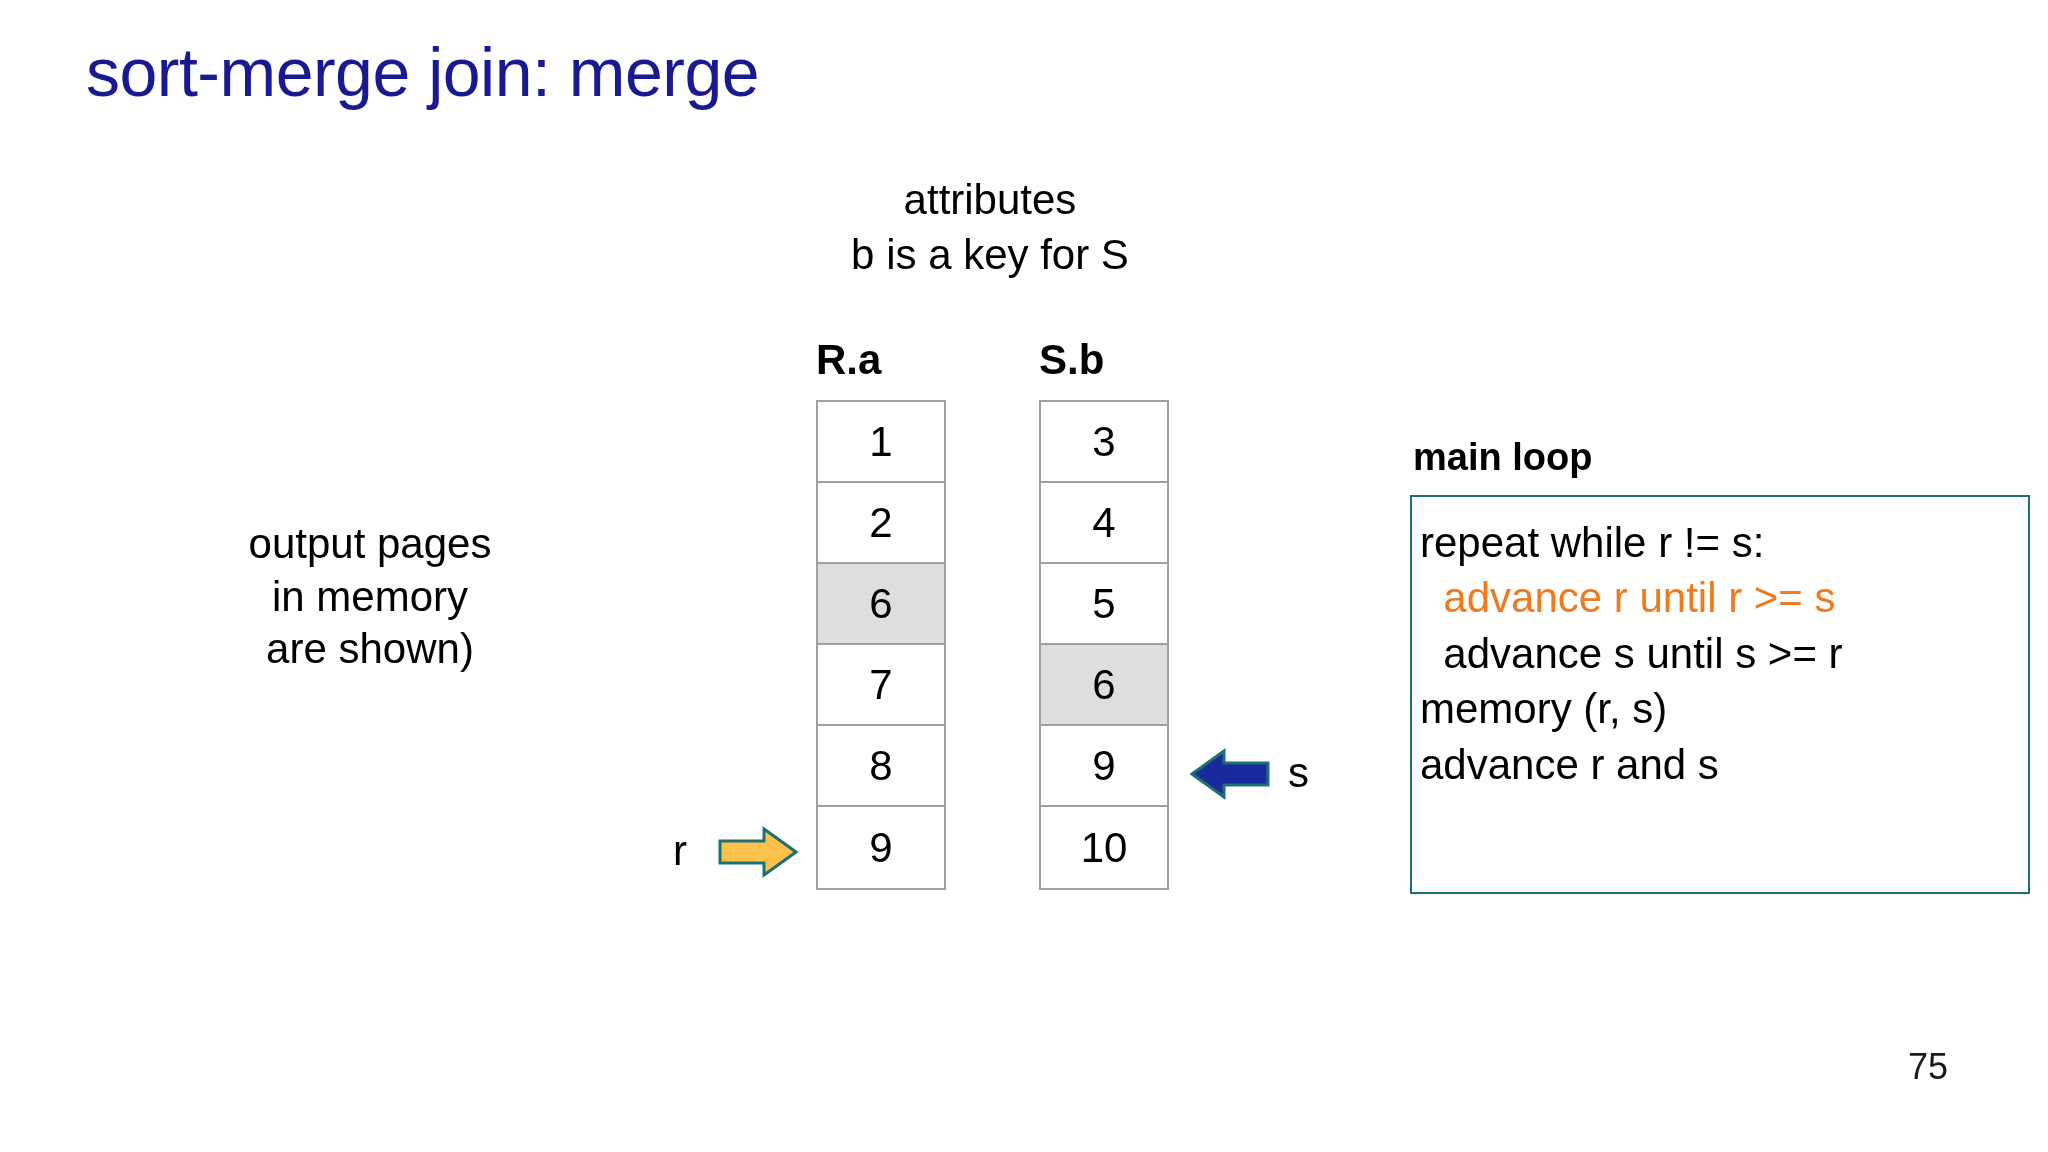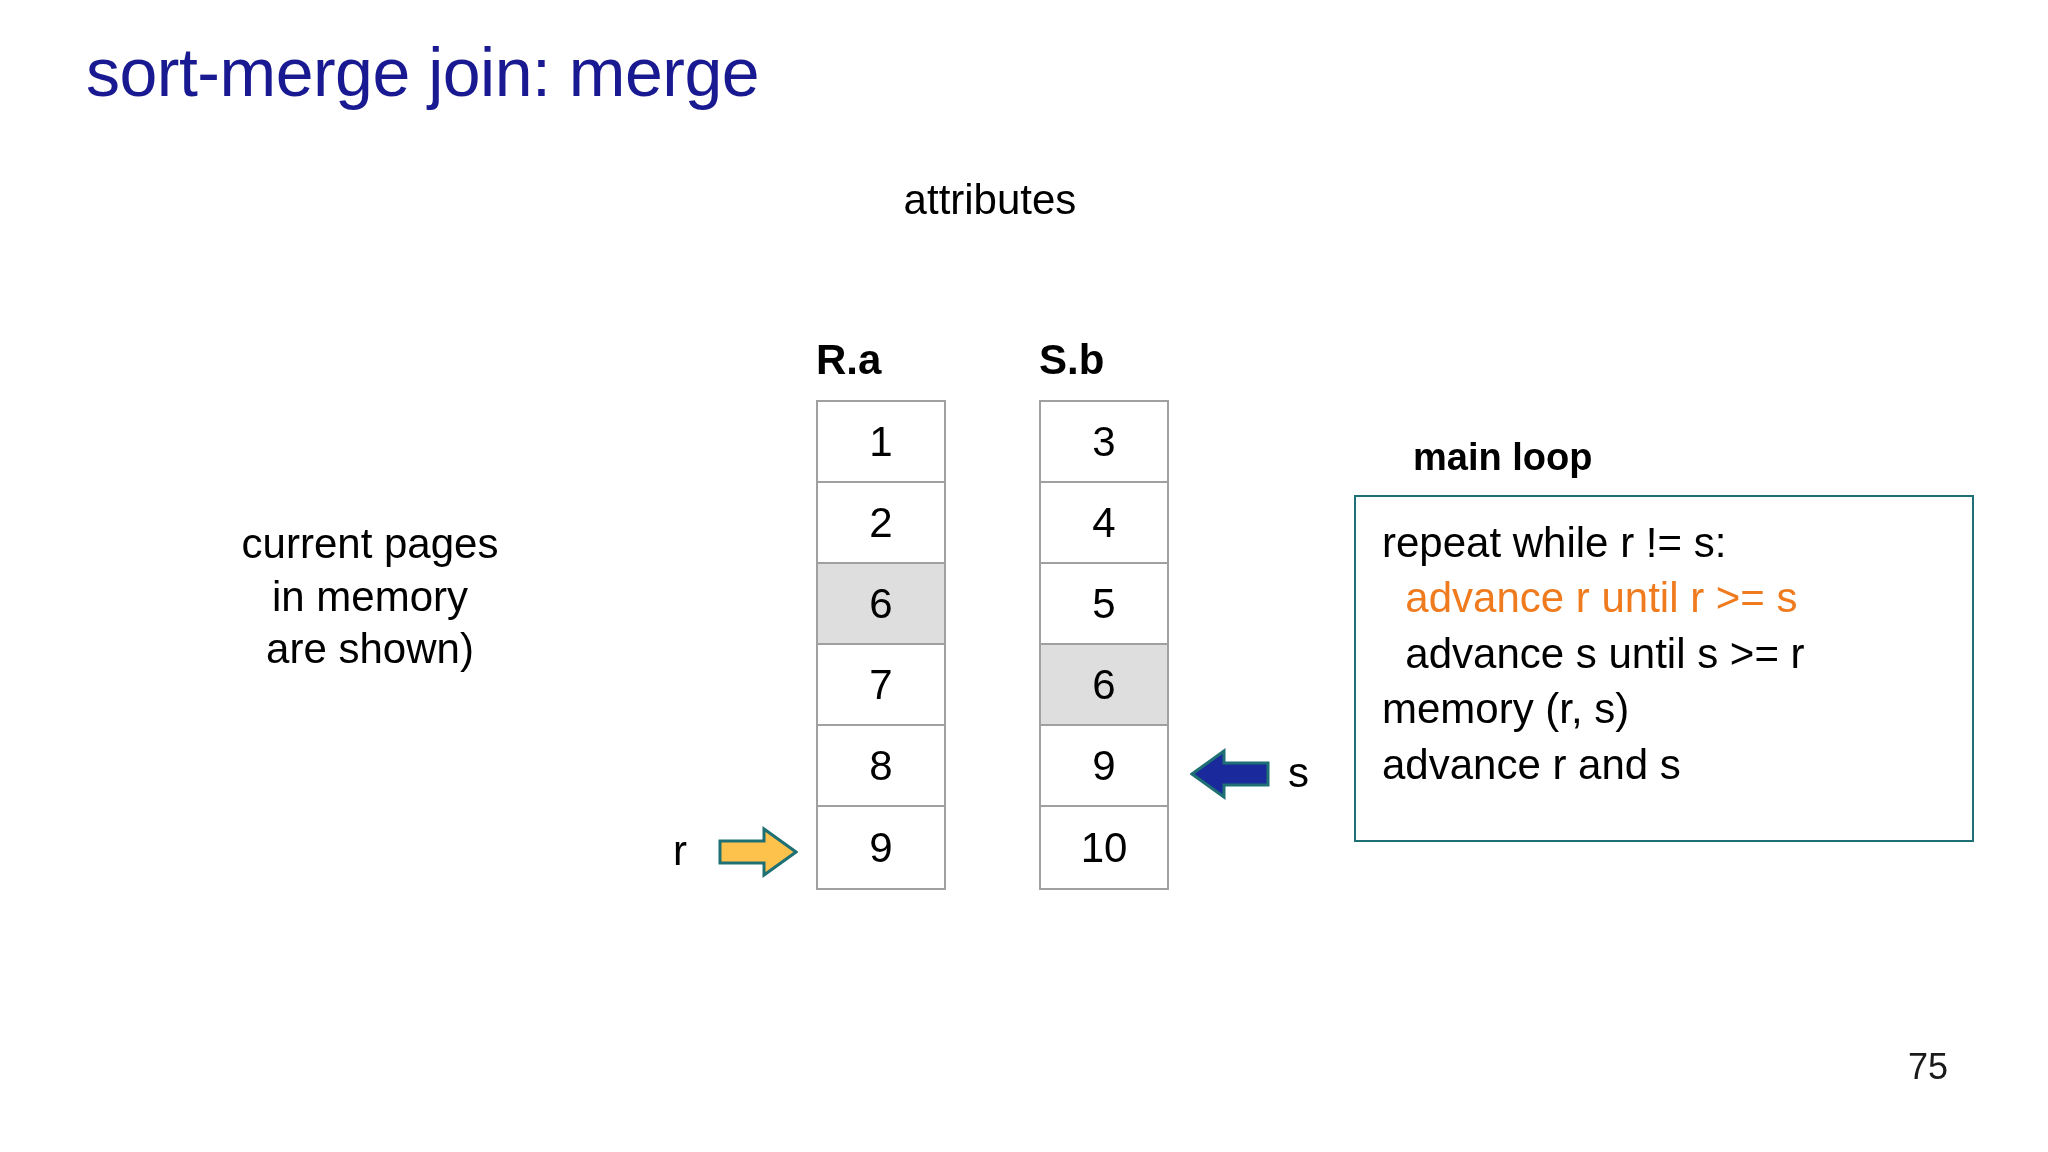--- a/index.html
+++ b/index.html
@@ -125,28 +125,28 @@
   #main-loop-label {
     position: absolute;
     left: 1413px;
     top: 436px;
     font-size: 38px;
     font-weight: bold;
     color: #000000;
   }
   #main-loop-box {
     position: absolute;
-    left: 1354px;
+    left: 1410px;
     top: 495px;
     width: 620px;
-    height: 347px;
+    height: 399px;
     border: 2px solid #1f7074;
     box-sizing: border-box;
     background: #ffffff;
-    padding: 18px 0 0 26px;
+    padding: 18px 0 0 8px;
   }
   #main-loop-box .code-line {
     font-size: 42px;
     line-height: 1.32;
     color: #000000;
     white-space: pre;
   }
   #main-loop-box .code-line.accent { color: #ef7b1e; }
 
   
@@ -160,24 +160,25 @@
 </style>
 </head>
 <body>
 
 <div id="slide">
 
   <div id="slide-title">sort-merge join: merge</div>
 
   <div id="assumption-note">
     <span class="ln">attributes</span>
+    <span class="ln">b is a key for S</span>
   </div>
 
   <div id="memory-caption">
-    <span class="ln">current pages</span>
+    <span class="ln">output pages</span>
     <span class="ln">in memory</span>
     <span class="ln">are shown)</span>
   </div>
 
   <div class="col-header" id="header-ra">R.a</div>
   <div class="col-header" id="header-sb">S.b</div>
 
   <div class="value-table" id="table-ra">
       <div class="value-cell">1</div>
       <div class="value-cell">2</div>

